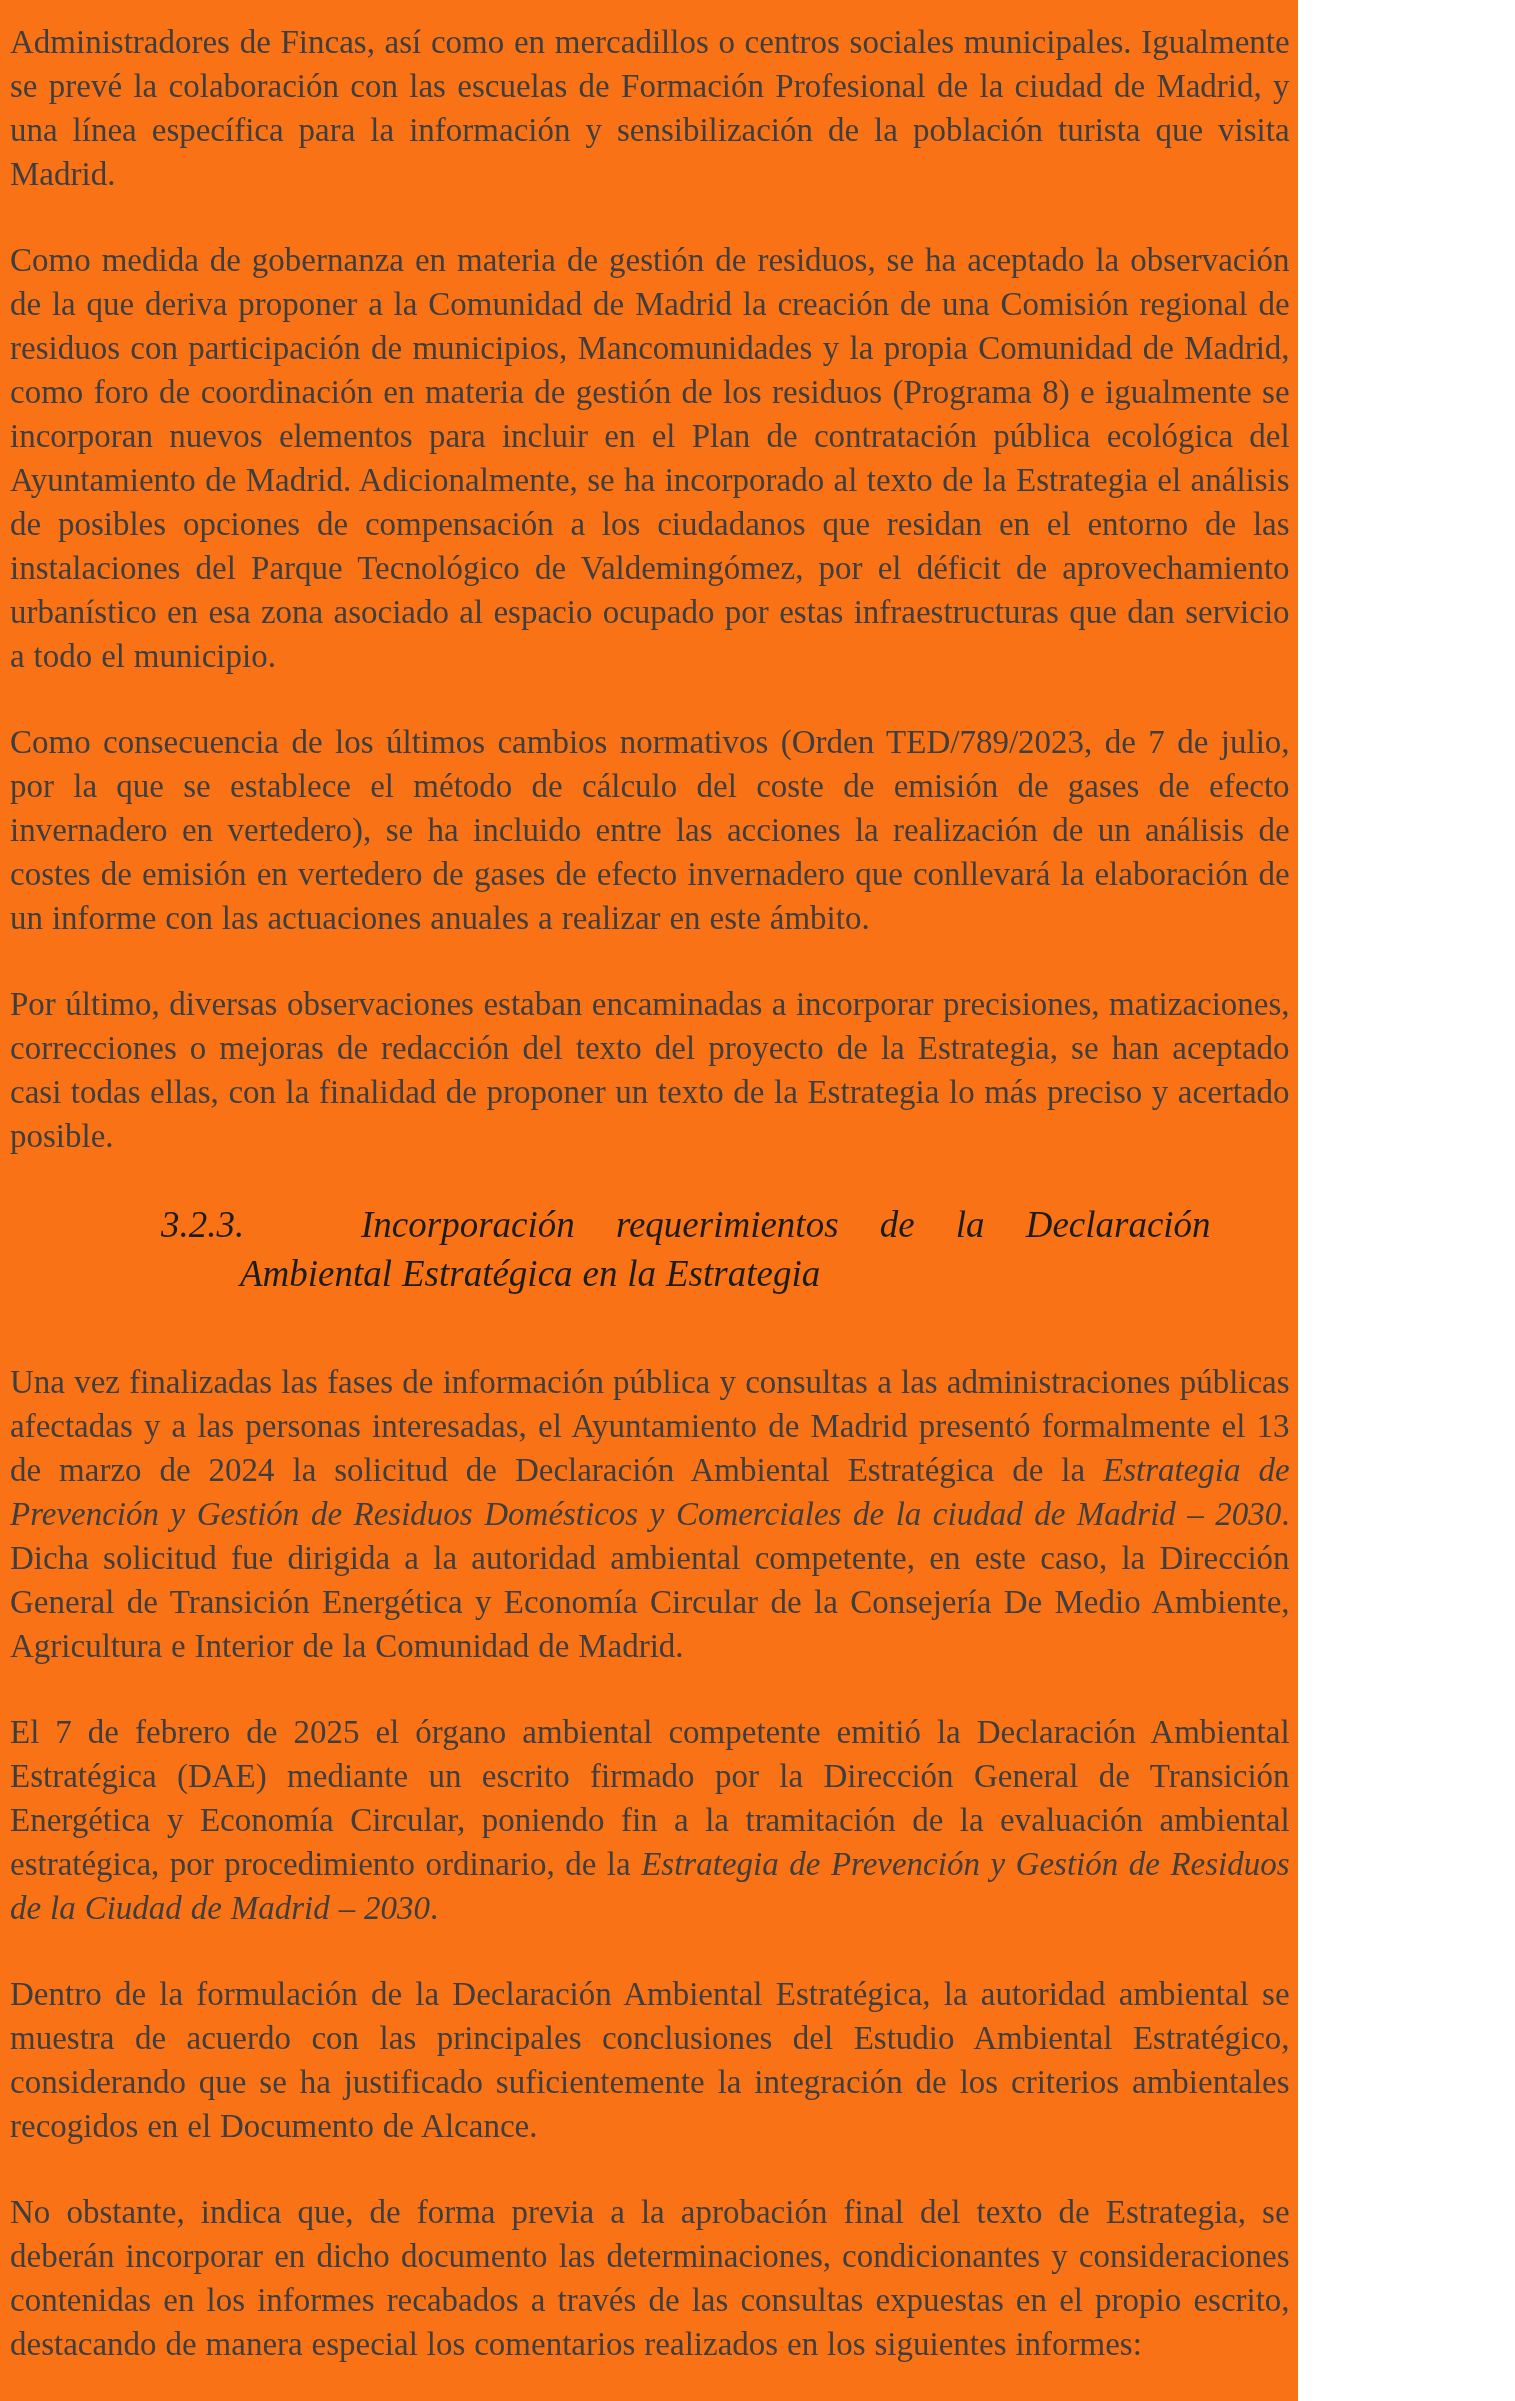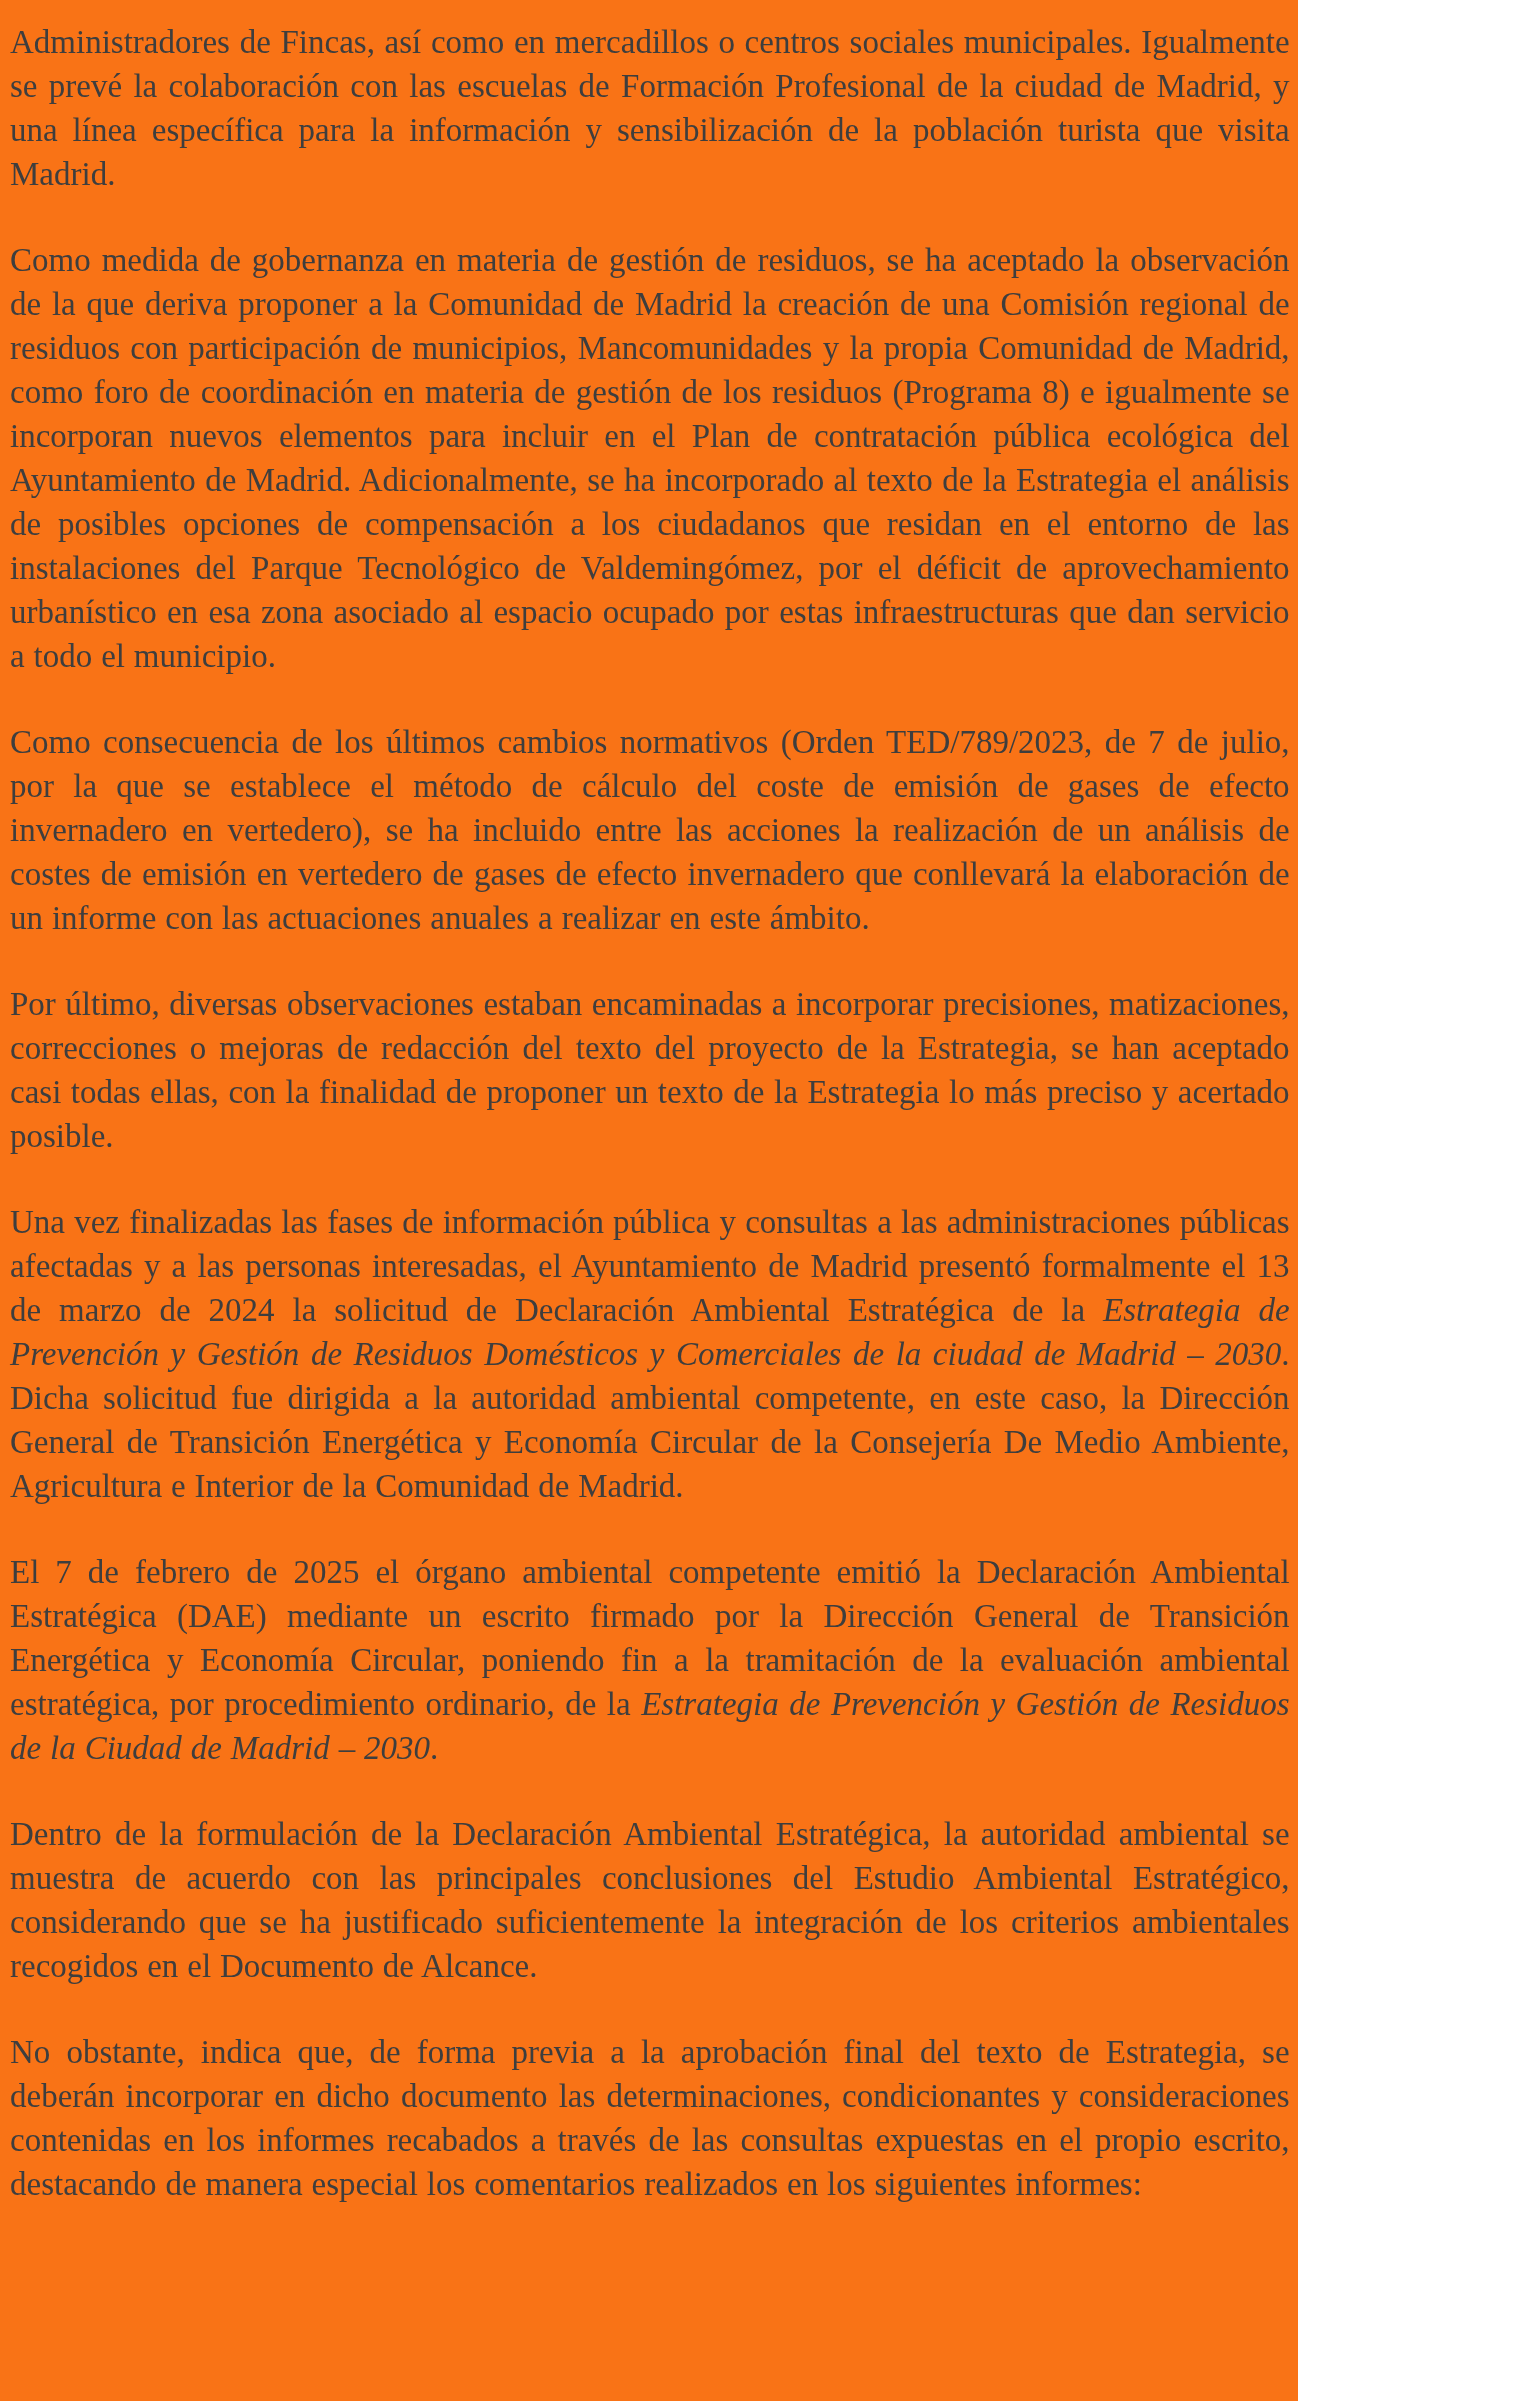--- a/index.html
+++ b/index.html
@@ -57,20 +57,21 @@
 <div class="page">
 
   <p class="para"><span class="run">Administradores de Fincas, así como en mercadillos o centros sociales municipales. Igualmente se prevé la colaboración con las escuelas de Formación Profesional de la ciudad de Madrid, y una línea específica para la información y sensibilización de la población turista que visita Madrid.</span></p>
 
   <p class="para"><span class="run">Como medida de gobernanza en materia de gestión de residuos, se ha aceptado la observación de la que deriva proponer a la Comunidad de Madrid la creación de una Comisión regional de residuos con participación de municipios, Mancomunidades y la propia Comunidad de Madrid, como foro de coordinación en materia de gestión de los residuos (Programa 8) e igualmente se incorporan nuevos elementos para incluir en el Plan de contratación pública ecológica del Ayuntamiento de Madrid. Adicionalmente, se ha incorporado al texto de la Estrategia el análisis de posibles opciones de compensación a los ciudadanos que residan en el entorno de las instalaciones del Parque Tecnológico de Valdemingómez, por el déficit de aprovechamiento urbanístico en esa zona asociado al espacio ocupado por estas infraestructuras que dan servicio a todo el municipio.</span></p>
 
   <p class="para"><span class="run">Como consecuencia de los últimos cambios normativos (Orden TED/789/2023, de 7 de julio, por la que se establece el método de cálculo del coste de emisión de gases de efecto invernadero en vertedero), se ha incluido entre las acciones la realización de un análisis de costes de emisión en vertedero de gases de efecto invernadero que conllevará la elaboración de un informe con las actuaciones anuales a realizar en este ámbito.</span></p>
 
   <p class="para"><span class="run">Por último, diversas observaciones estaban encaminadas a incorporar precisiones, matizaciones, correcciones o mejoras de redacción del texto del proyecto de la Estrategia, se han aceptado casi todas ellas, con la finalidad de proponer un texto de la Estrategia lo más preciso y acertado posible.</span></p>
 
+  <div class="heading"><span class="hnum">3.2.3.</span><span class="htext">Incorporación requerimientos de la Declaración Ambiental Estratégica en la Estrategia</span></div>
 
   <p class="para"><span class="run">Una vez finalizadas las fases de información pública y consultas a las administraciones públicas afectadas y a las personas interesadas, el Ayuntamiento de Madrid presentó formalmente el 13 de marzo de 2024 la solicitud de Declaración Ambiental Estratégica de la </span><span class="run italic">Estrategia de Prevención y Gestión de Residuos Domésticos y Comerciales de la ciudad de Madrid – 2030</span><span class="run">. Dicha solicitud fue dirigida a la autoridad ambiental competente, en este caso, la Dirección General de Transición Energética y Economía Circular de la Consejería De Medio Ambiente, Agricultura e Interior de la Comunidad de Madrid.</span></p>
 
   <p class="para"><span class="run">El 7 de febrero de 2025 el órgano ambiental competente emitió la Declaración Ambiental Estratégica (DAE) mediante un escrito firmado por la Dirección General de Transición Energética y Economía Circular, poniendo fin a la tramitación de la evaluación ambiental estratégica, por procedimiento ordinario, de la </span><span class="run italic">Estrategia de Prevención y Gestión de Residuos de la Ciudad de Madrid – 2030</span><span class="run">.</span></p>
 
   <p class="para"><span class="run">Dentro de la formulación de la Declaración Ambiental Estratégica, la autoridad ambiental se muestra de acuerdo con las principales conclusiones del Estudio Ambiental Estratégico, considerando que se ha justificado suficientemente la integración de los criterios ambientales recogidos en el Documento de Alcance.</span></p>
 
   <p class="para"><span class="run">No obstante, indica que, de forma previa a la aprobación final del texto de Estrategia, se deberán incorporar en dicho documento las determinaciones, condicionantes y consideraciones contenidas en los informes recabados a través de las consultas expuestas en el propio escrito, destacando de manera especial los comentarios realizados en los siguientes informes:</span></p>
 
 </div>

